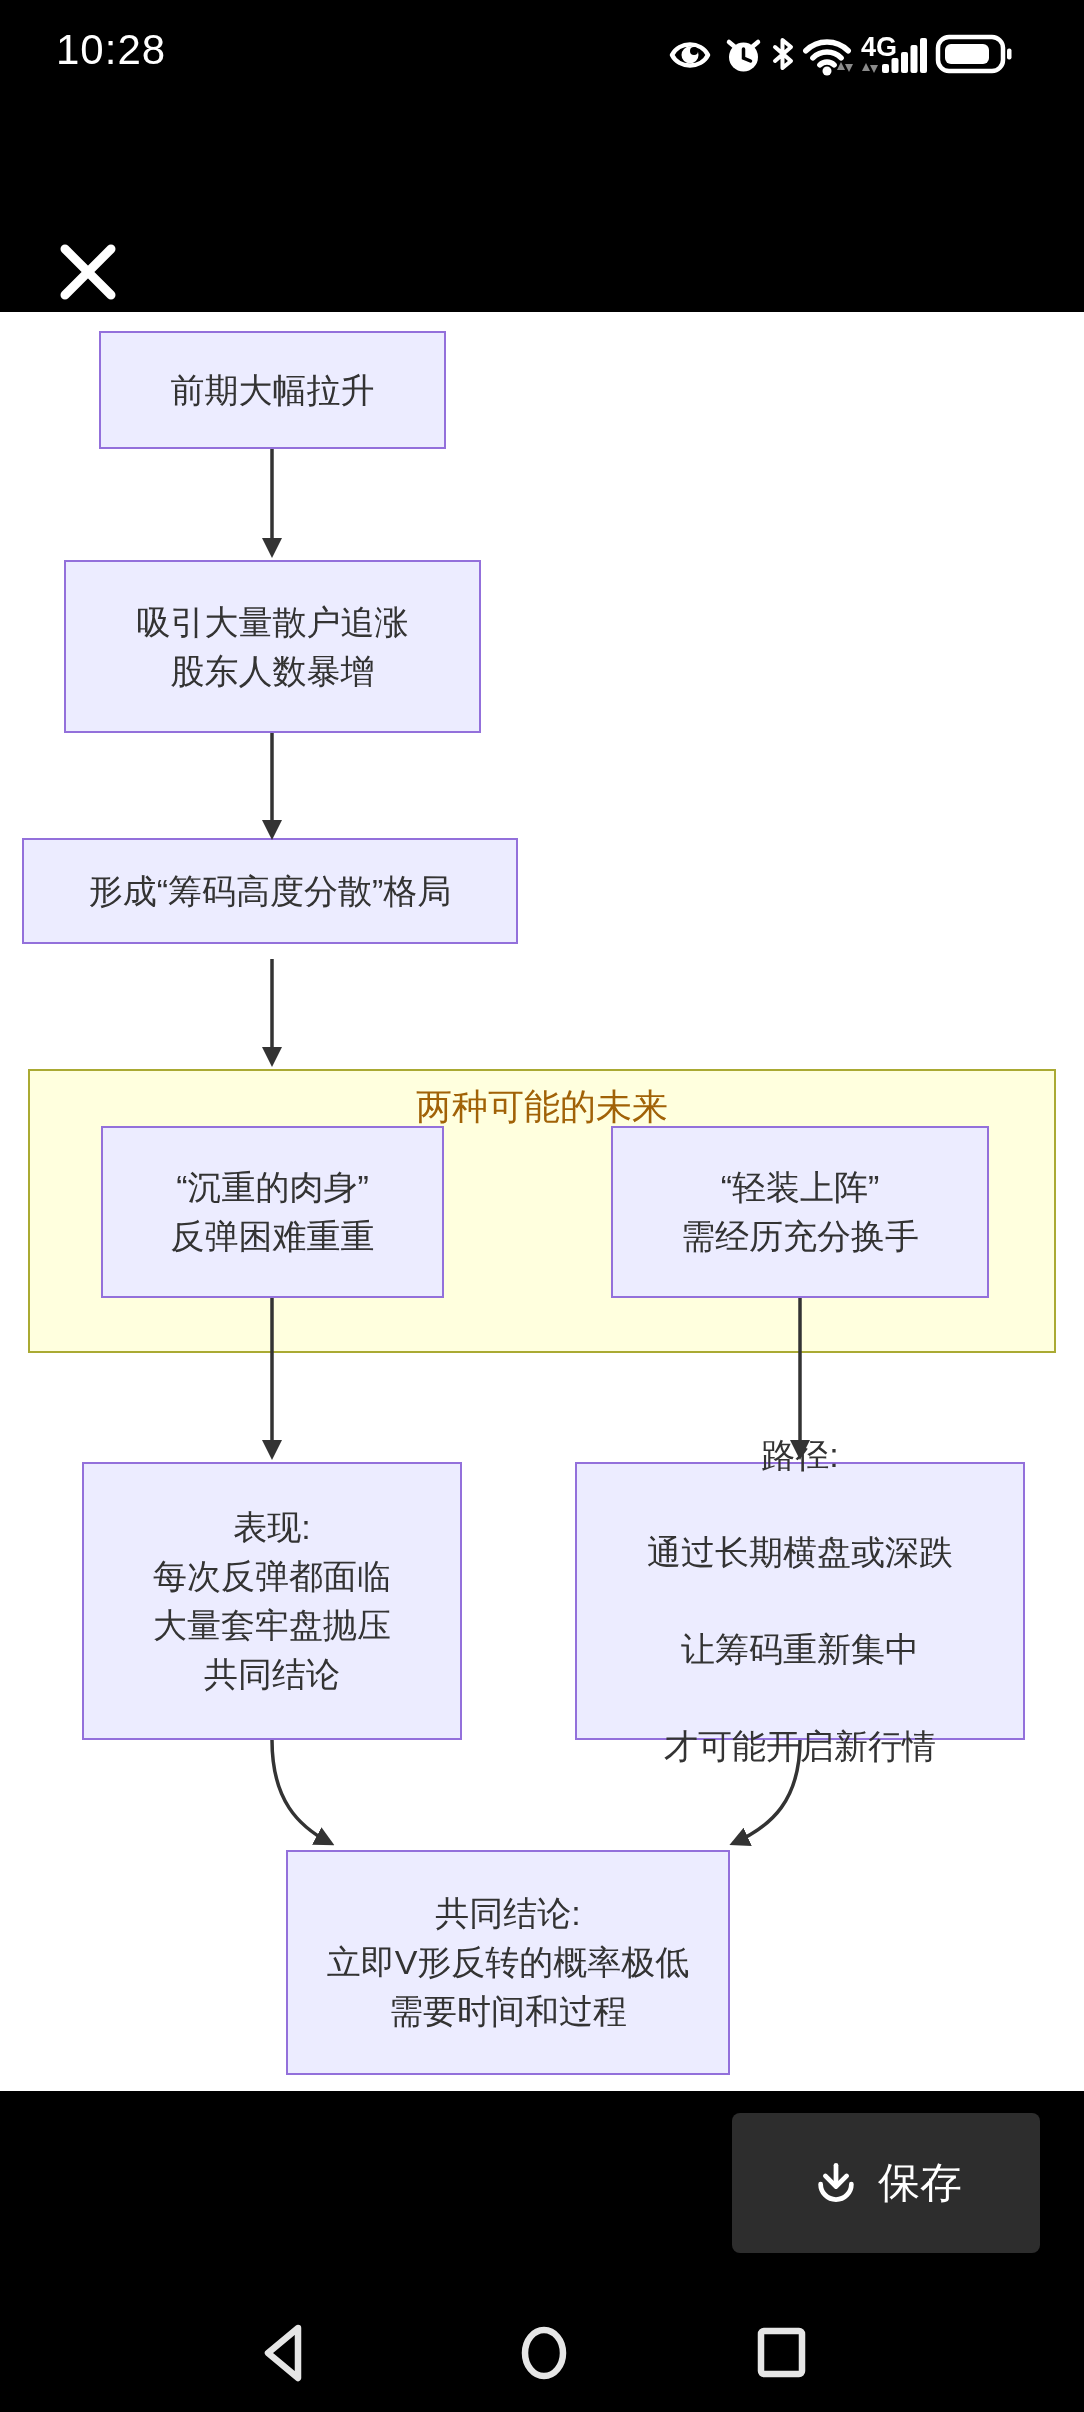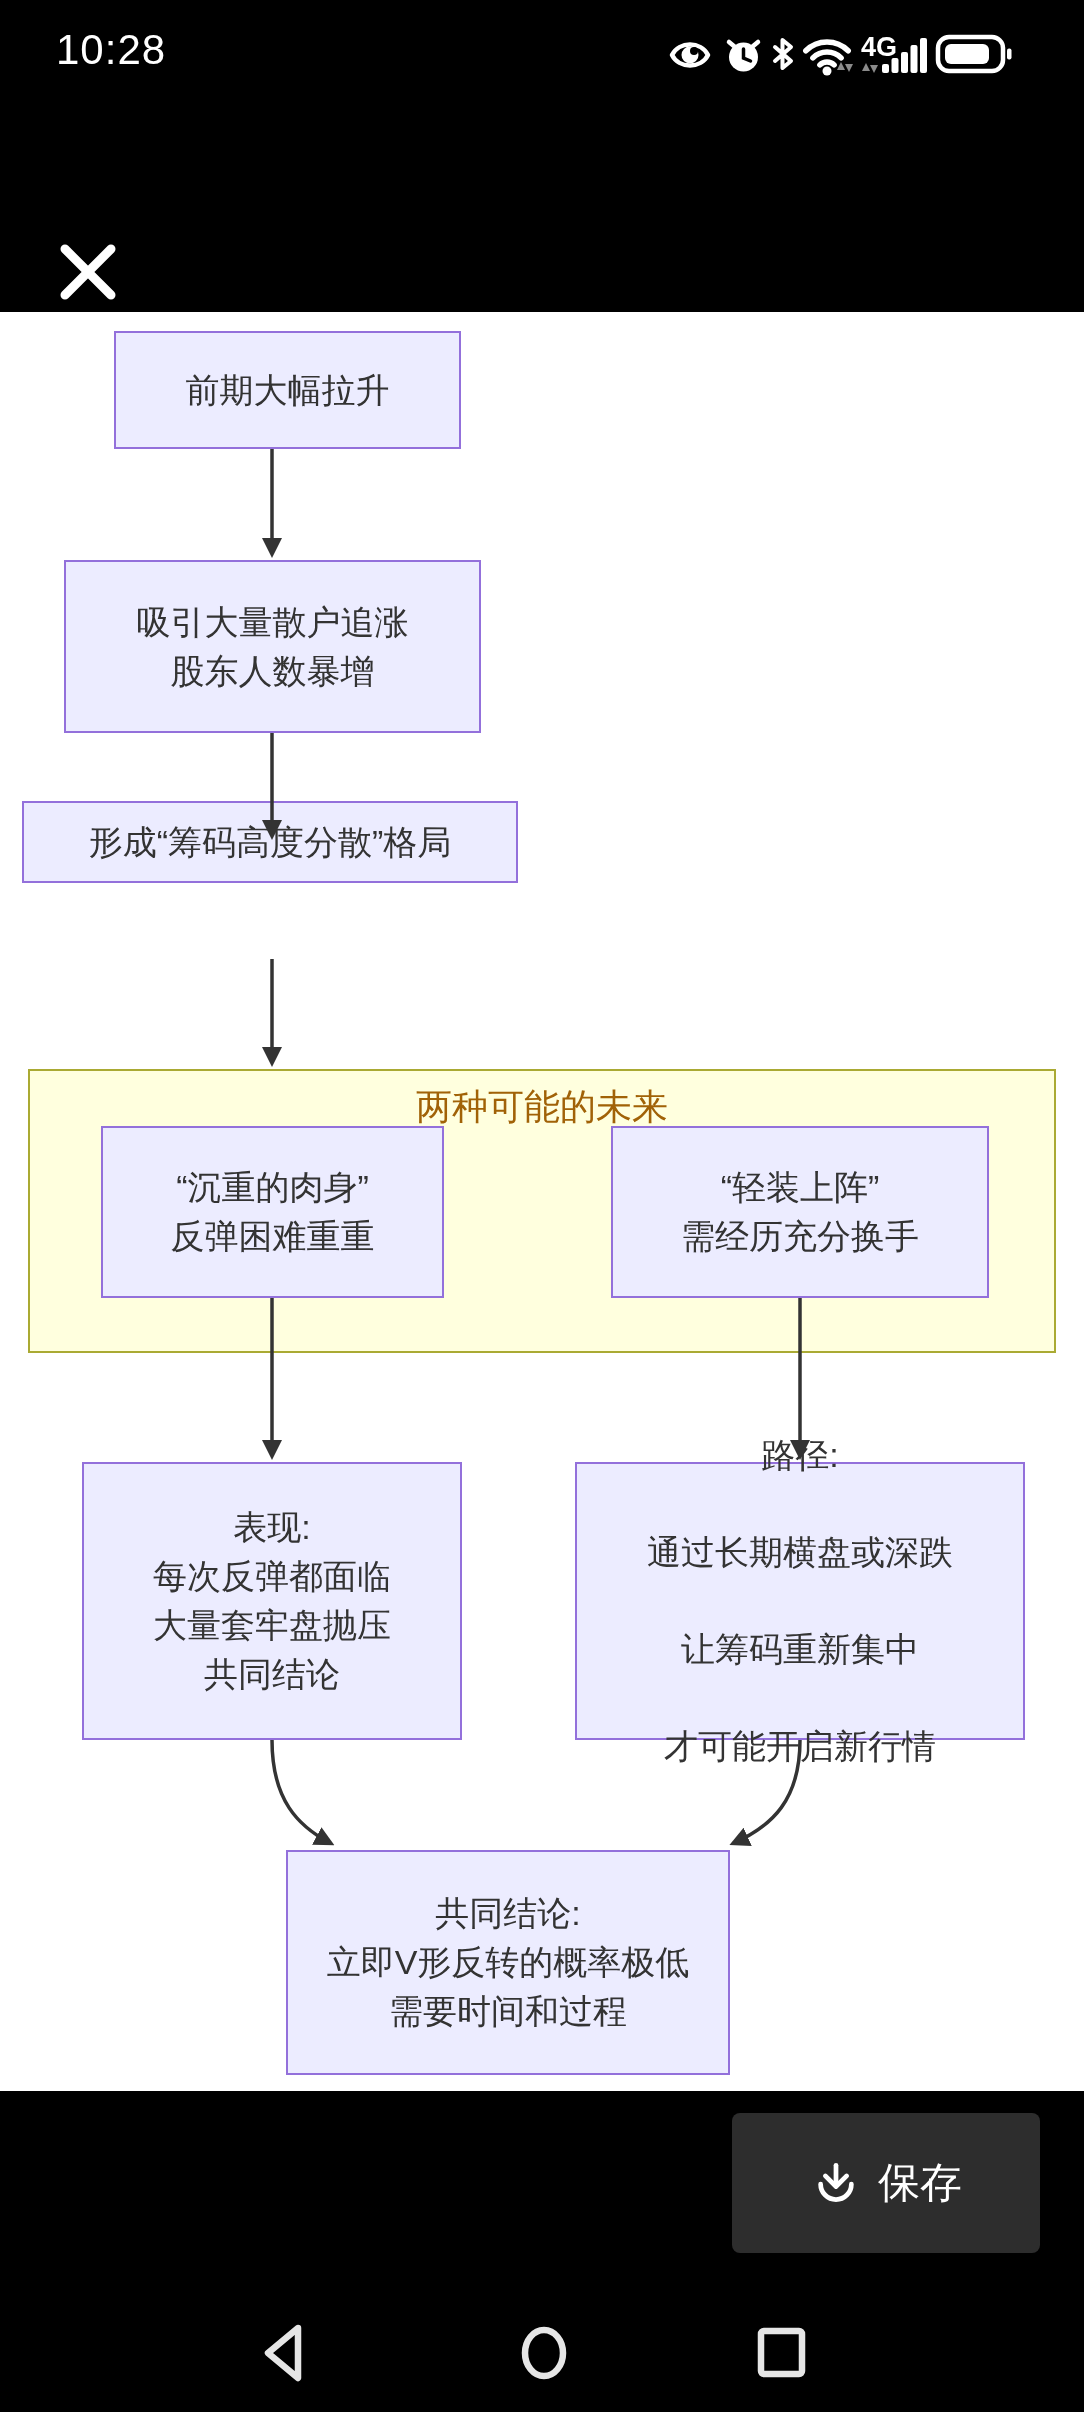--- a/index.html
+++ b/index.html
@@ -14,23 +14,23 @@
   .close-btn{position:absolute;left:40px;top:138px;width:90px;height:90px;background:none;border:none;padding:0;cursor:pointer;}
   
   .canvas{position:absolute;left:0;top:312px;width:1084px;height:1779px;background:#fff;}
   .edges{position:absolute;left:0;top:0;width:1084px;height:2412px;pointer-events:none;z-index:5;}
   .node{position:absolute;background:#ECECFF;border:2px solid #9370DB;box-sizing:border-box;
         display:flex;flex-direction:column;align-items:center;justify-content:center;
         color:#333;font-size:34px;line-height:49px;text-align:center;z-index:3;}
   .subgraph{position:absolute;left:28px;top:1069px;width:1028px;height:284px;background:#FFFFDE;
             border:2px solid #AAAA33;box-sizing:border-box;z-index:1;}
   .subgraph-title{position:absolute;left:0;top:12px;width:100%;text-align:center;color:#a16207;font-size:36px;}
-  #n-start{left:114px;top:331px;width:347px;height:118px;}
+  #n-start{left:99px;top:331px;width:347px;height:118px;}
   #n-attract{left:64px;top:560px;width:417px;height:173px;font-family:Liberation Serif, serif;}
-  #n-pattern{left:22px;top:801px;width:496px;height:82px;}
+  #n-pattern{left:22px;top:838px;width:496px;height:106px;}
   #n-heavy{left:101px;top:1126px;width:343px;height:172px;z-index:3;align-items:center;}
   #n-light{left:611px;top:1126px;width:378px;height:172px;z-index:3;}
   #n-performance{left:82px;top:1462px;width:380px;height:278px;}
   #n-path{left:575px;top:1462px;width:450px;height:278px;gap:48px;}
   #n-conclusion{left:286px;top:1850px;width:444px;height:225px;}
   
   .bottom-zone{position:absolute;left:0;top:2091px;width:1084px;height:321px;background:#000;}
   .save-btn{position:absolute;left:732px;top:2113px;width:308px;height:140px;background:#2D2D2D;
             border:none;border-radius:8px;display:flex;align-items:center;justify-content:center;
             gap:16px;cursor:pointer;}

